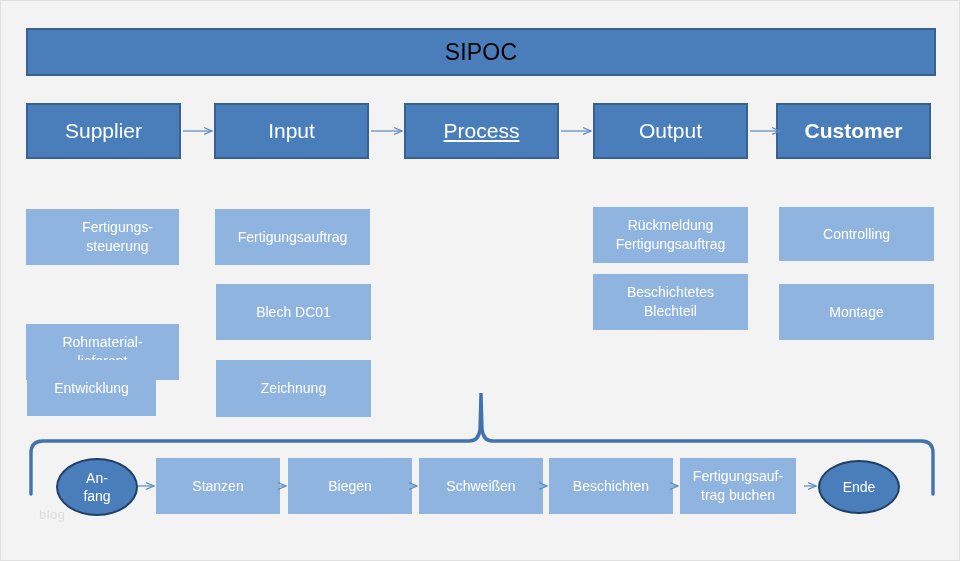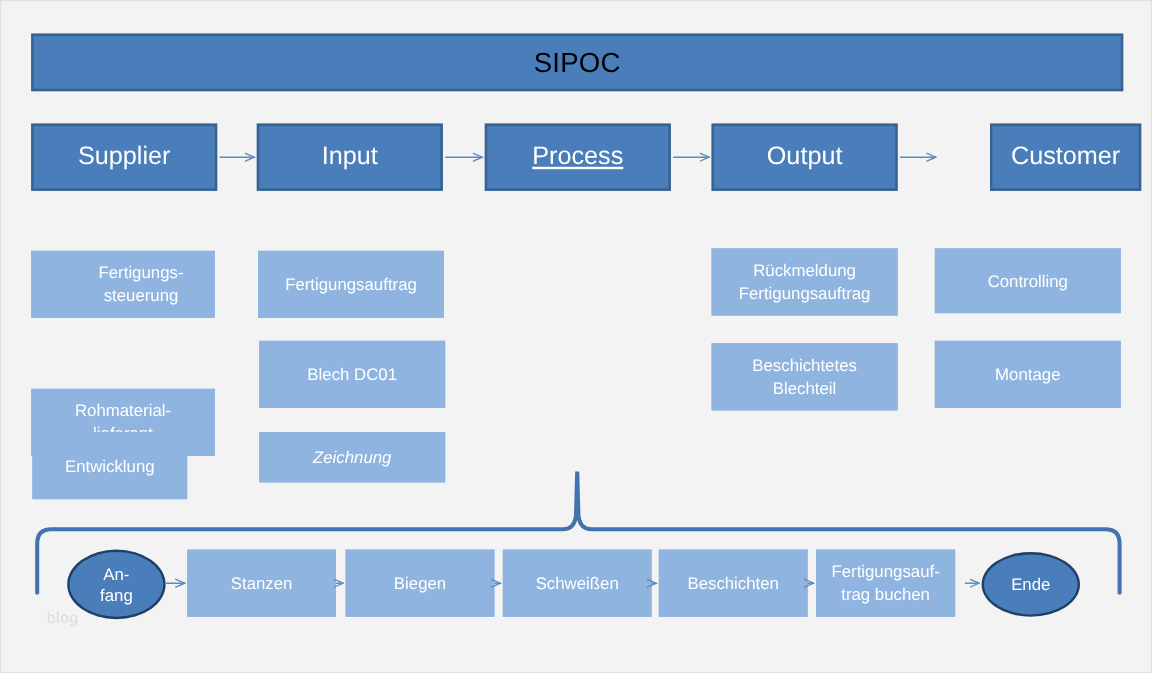--- a/index.html
+++ b/index.html
@@ -136,34 +136,34 @@
   </div>
   <div class="col-header" style="left:213px; width:155px;">
     <span>Input</span>
   </div>
   <div class="col-header" style="left:403px; width:155px;text-decoration:underline;">
     <span>Process</span>
   </div>
   <div class="col-header" style="left:592px; width:155px;">
     <span>Output</span>
   </div>
-  <div class="col-header" style="left:824px; width:126px;">
+  <div class="col-header" style="left:775px; width:155px;font-weight:bold;">
     <span>Customer</span>
   </div>
 
   <div class="item-box" style="left:25px; top:208px; width:153px; height:56px;padding-left:36px;">Fertigungs-<br>steuerung</div>
   <div class="item-box" style="left:25px; top:283px; width:153px; height:56px;margin-top:40px;">Rohmaterial-<br>lieferant</div>
   <div class="item-box" style="left:26px; top:359px; width:129px; height:56px;">Entwicklung</div>
 
   <div class="item-box" style="left:214px; top:208px; width:155px; height:56px;">Fertigungsauftrag</div>
   <div class="item-box" style="left:215px; top:283px; width:155px; height:56px;">Blech DC01</div>
-  <div class="item-box" style="left:215px; top:359px; width:155px; height:42px;font-style:italic;">Zeichnung</div>
+  <div class="item-box" style="left:215px; top:359px; width:155px; height:57px;">Zeichnung</div>
 
   <div class="item-box" style="left:592px; top:206px; width:155px; height:56px;">Rückmeldung<br>Fertigungsauftrag</div>
-  <div class="item-box" style="left:592px; top:285px; width:155px; height:56px;">Beschichtetes<br>Blechteil</div>
+  <div class="item-box" style="left:592px; top:273px; width:155px; height:56px;">Beschichtetes<br>Blechteil</div>
 
   <div class="item-box" style="left:778px; top:206px; width:155px; height:54px;">Controlling</div>
   <div class="item-box" style="left:778px; top:283px; width:155px; height:56px;">Montage</div>
 
   <div class="flow-ellipse" style="left:55px; top:457px; width:82px; height:58px;">An-<br>fang</div>
 
   <div class="flow-box" style="left:155px; width:124px;">Stanzen</div>
   <div class="flow-box" style="left:287px; width:124px;">Biegen</div>
   <div class="flow-box" style="left:418px; width:124px;">Schweißen</div>
   <div class="flow-box" style="left:548px; width:124px;">Beschichten</div>

